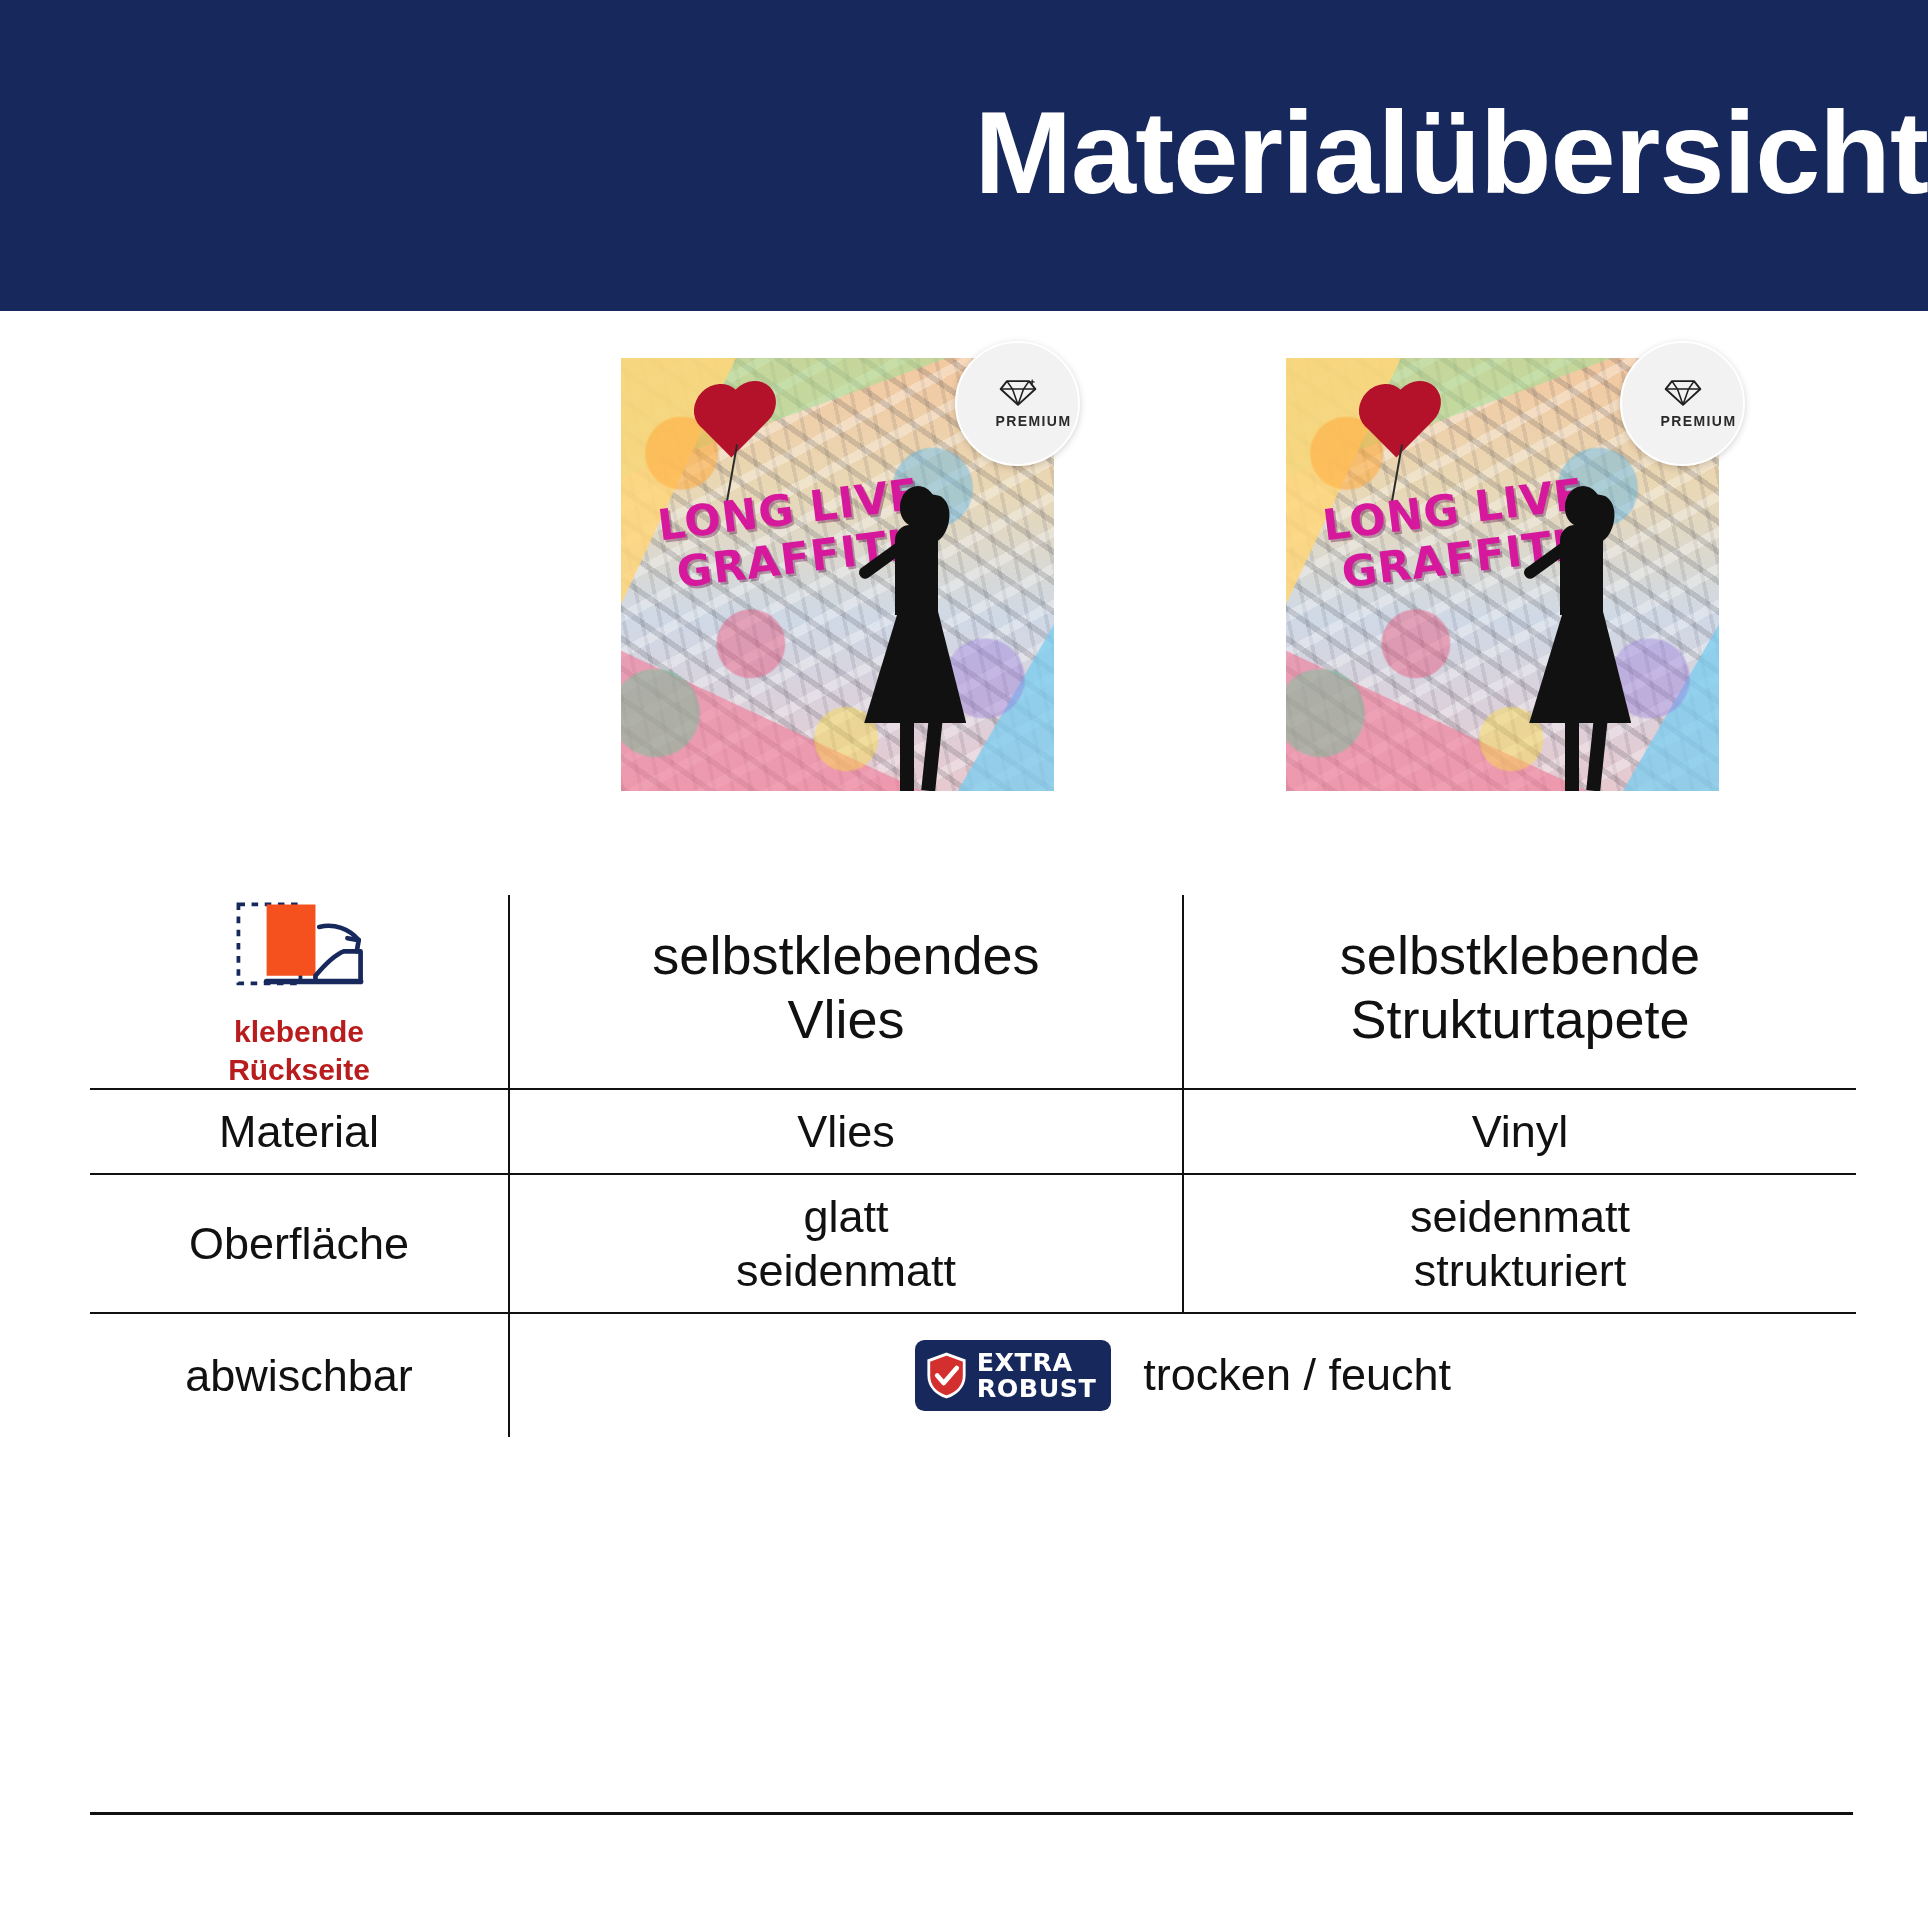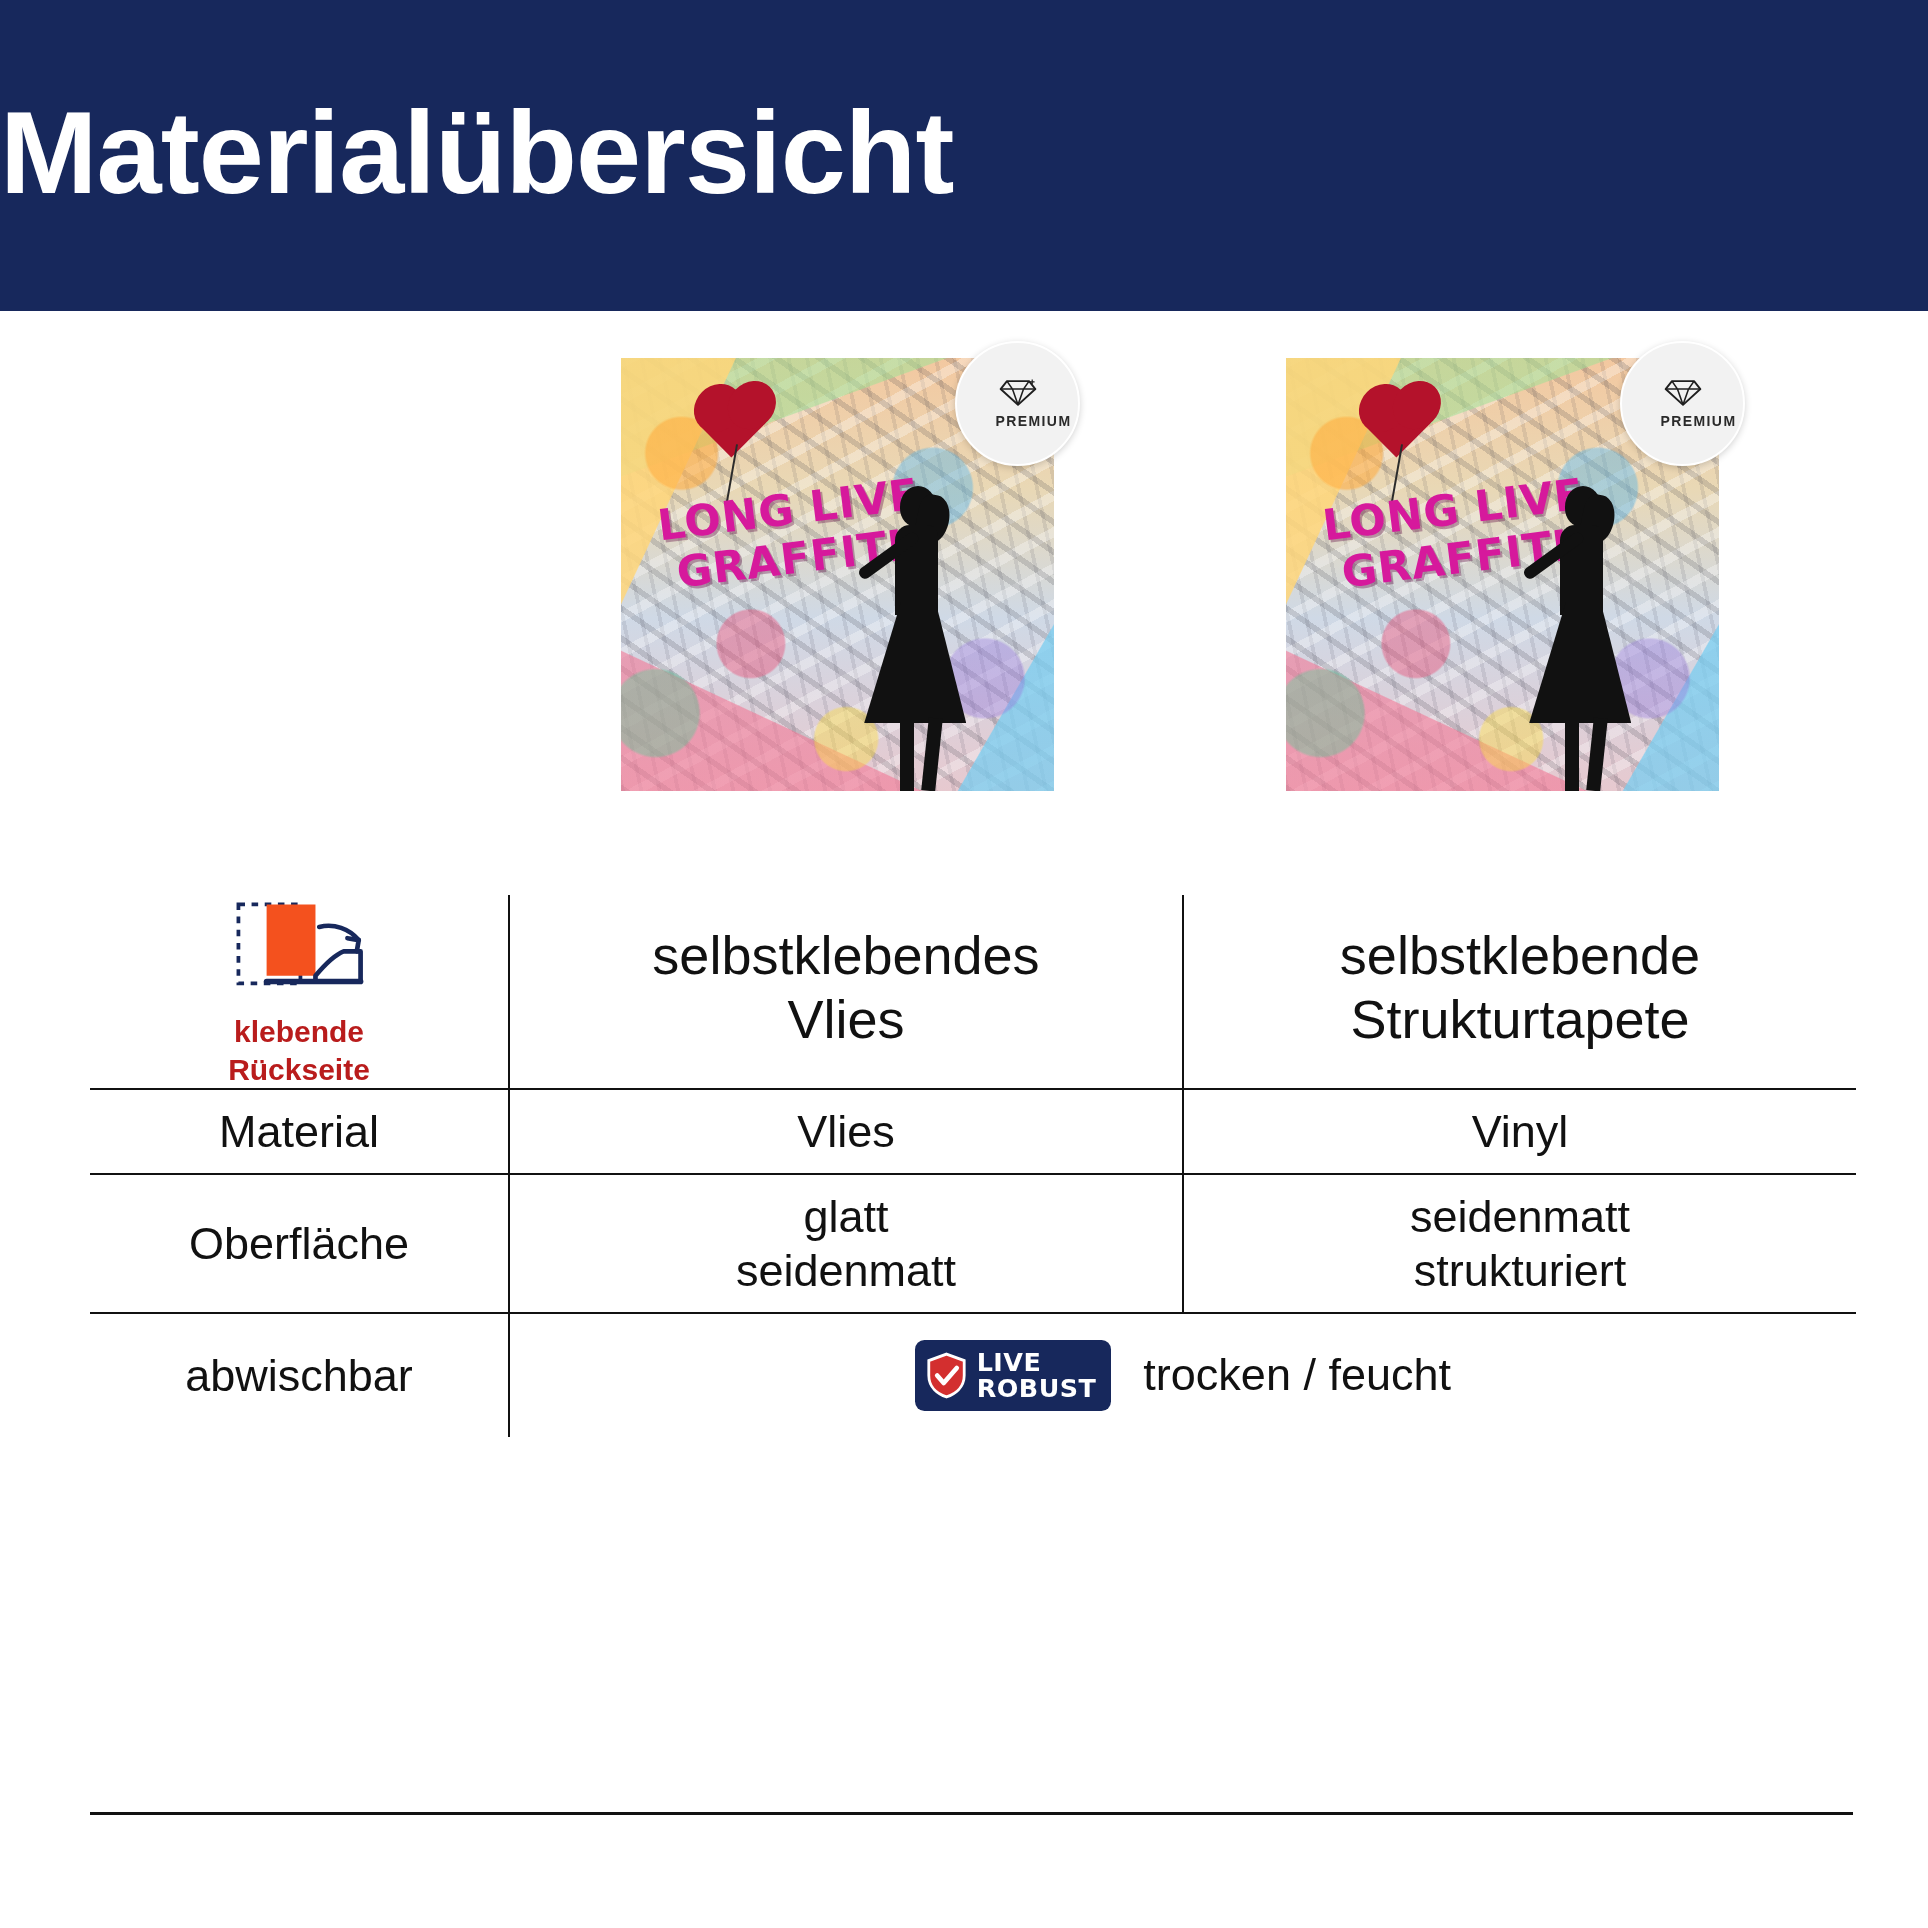--- a/index.html
+++ b/index.html
@@ -14,21 +14,21 @@
     overflow: hidden;
   }
 
   
   .header {
     width: 100%;
     height: 311px;
     background: #17285c;
     display: flex;
     align-items: center;
-    justify-content: flex-start;
+    justify-content: flex-end;
     box-sizing: border-box;
   }
   .header-title {
     color: #ffffff;
     font-size: 117px;
     font-weight: bold;
     letter-spacing: -0.9px;
     line-height: 1;
     margin-top: -5.6px;
   }
@@ -461,21 +461,21 @@
       <td class="col-a" colspan="2">
         <div class="wipe-cell">
           <span class="robust-badge">
             <span class="shield">
               <svg viewBox="0 0 44 50" width="41" height="47" aria-hidden="true">
                 <path d="M22 2 L41 9 V25 C41 38 31 45 22 48 C13 45 3 38 3 25 V9 Z" fill="#d32f2f" stroke="#ffffff" stroke-width="3"></path>
                 <path d="M12 25 L19 33 L33 17" fill="none" stroke="#ffffff" stroke-width="5" stroke-linecap="round" stroke-linejoin="round"></path>
               </svg>
             </span>
             <span class="rtxt">
-              <span>LIVE</span><br>
+              <span>EXTRA</span><br>
               <span>ROBUST</span>
             </span>
           </span>
           <span class="wipe-text">trocken / feucht</span>
         </div>
       </td>
     </tr>
   </tbody>
 </table>
 

